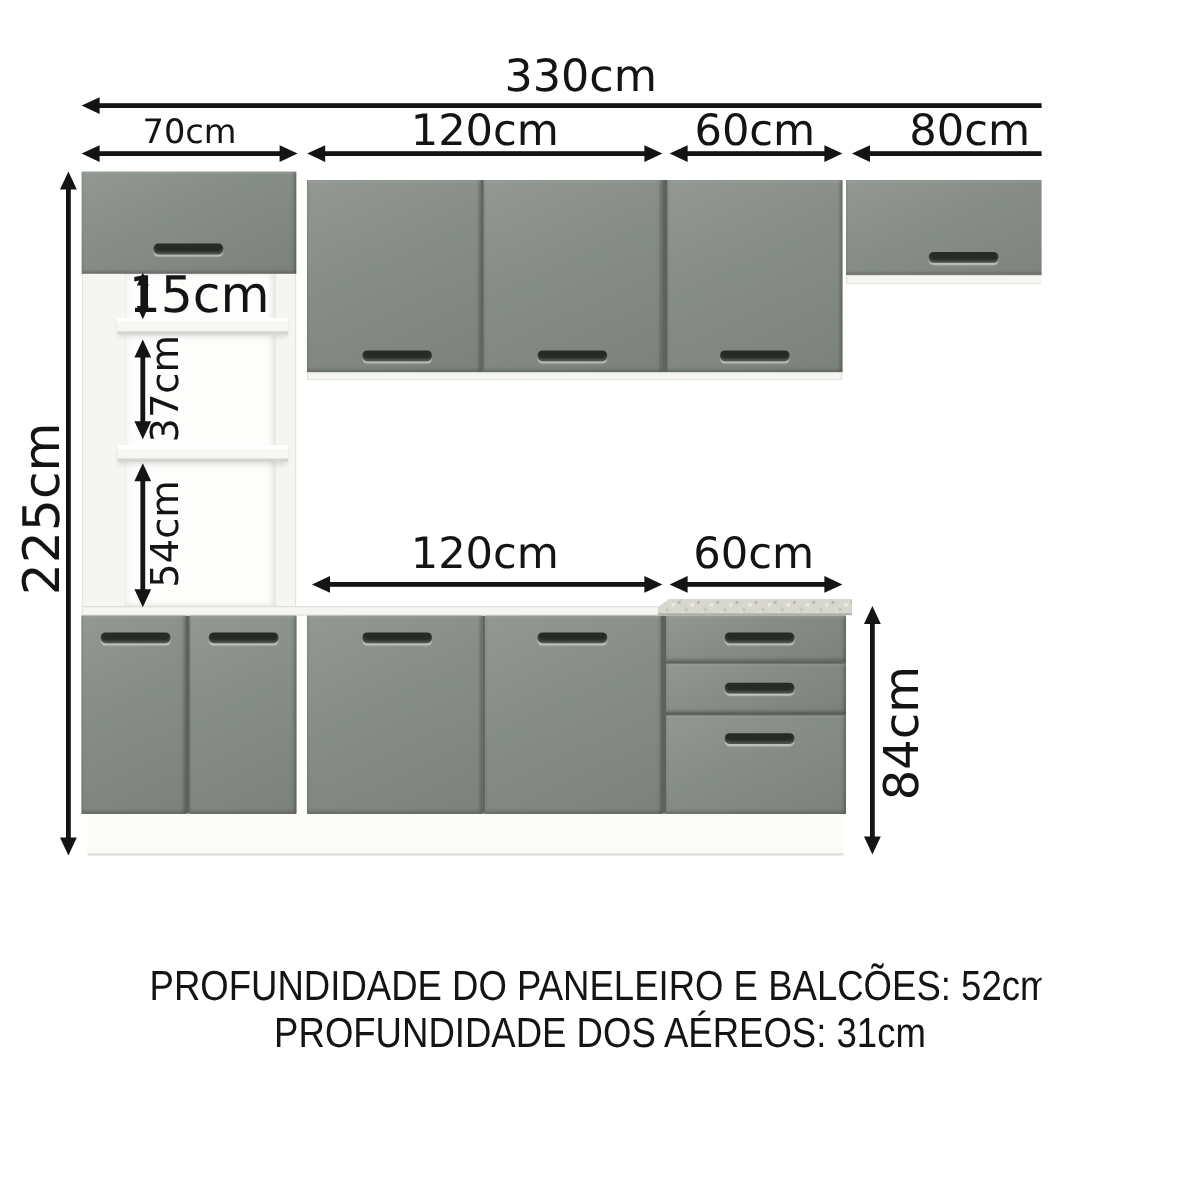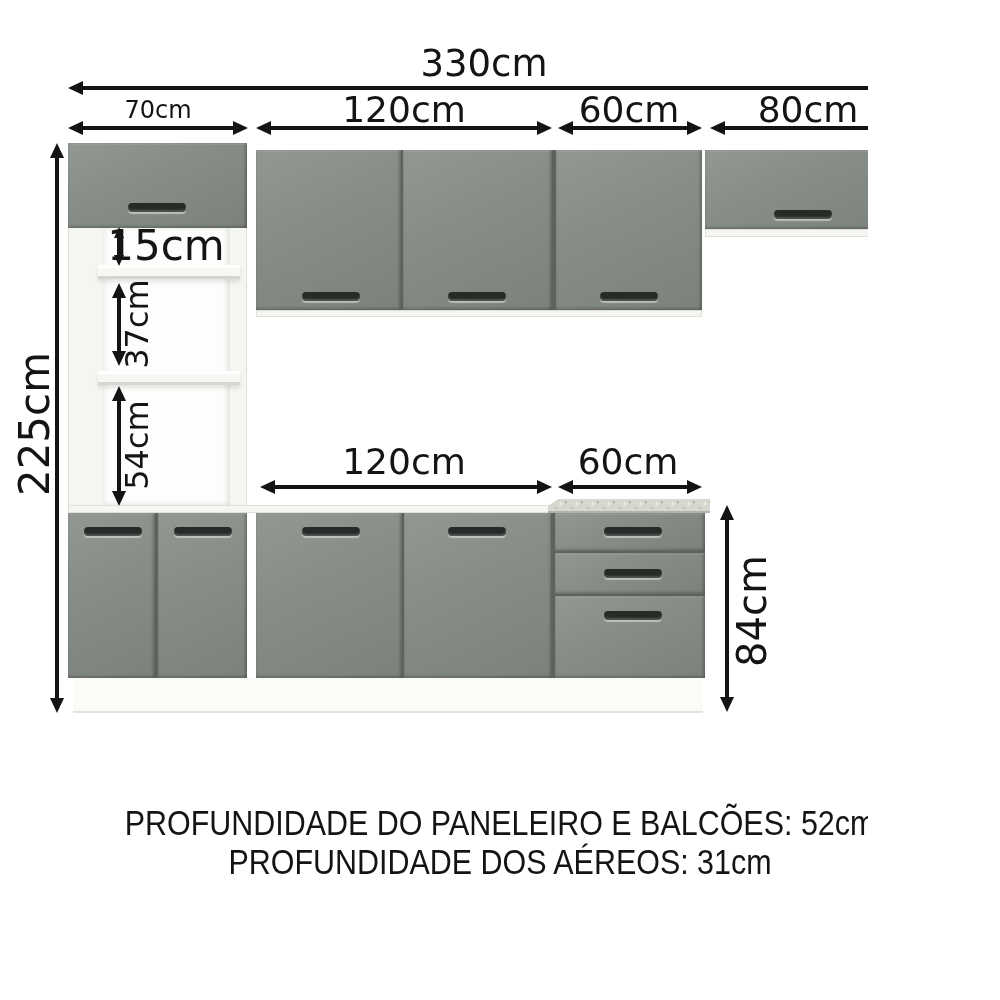--- a/index.html
+++ b/index.html
@@ -82,21 +82,21 @@
   }
 </style>
 </head>
 <body>
 
 <div class="canvas">
 
   <div class="lbl" style="left:484px;top:63px;font-size:37px;">330cm</div>
   <div class="ha" style="left:68px;top:80px;width:837px;"></div>
 
-  <div class="lbl" style="left:158px;top:110px;font-size:24px;">70cm</div>
+  <div class="lbl" style="left:158px;top:110px;font-size:28px;">70cm</div>
   <div class="lbl" style="left:404px;top:110px;font-size:36px;">120cm</div>
   <div class="lbl" style="left:629px;top:110px;font-size:36px;">60cm</div>
   <div class="lbl" style="left:808px;top:110px;font-size:36px;">80cm</div>
   <div class="ha" style="left:68px;top:120px;width:180px;"></div>
   <div class="ha" style="left:256px;top:120px;width:296px;"></div>
   <div class="ha" style="left:558px;top:120px;width:144px;"></div>
   <div class="ha" style="left:710px;top:120px;width:195px;"></div>
 
   <div class="va" style="left:49px;top:143px;height:570px;"></div>
   <div class="lbl rot" style="left:35px;top:424px;font-size:42px;">225cm</div>

